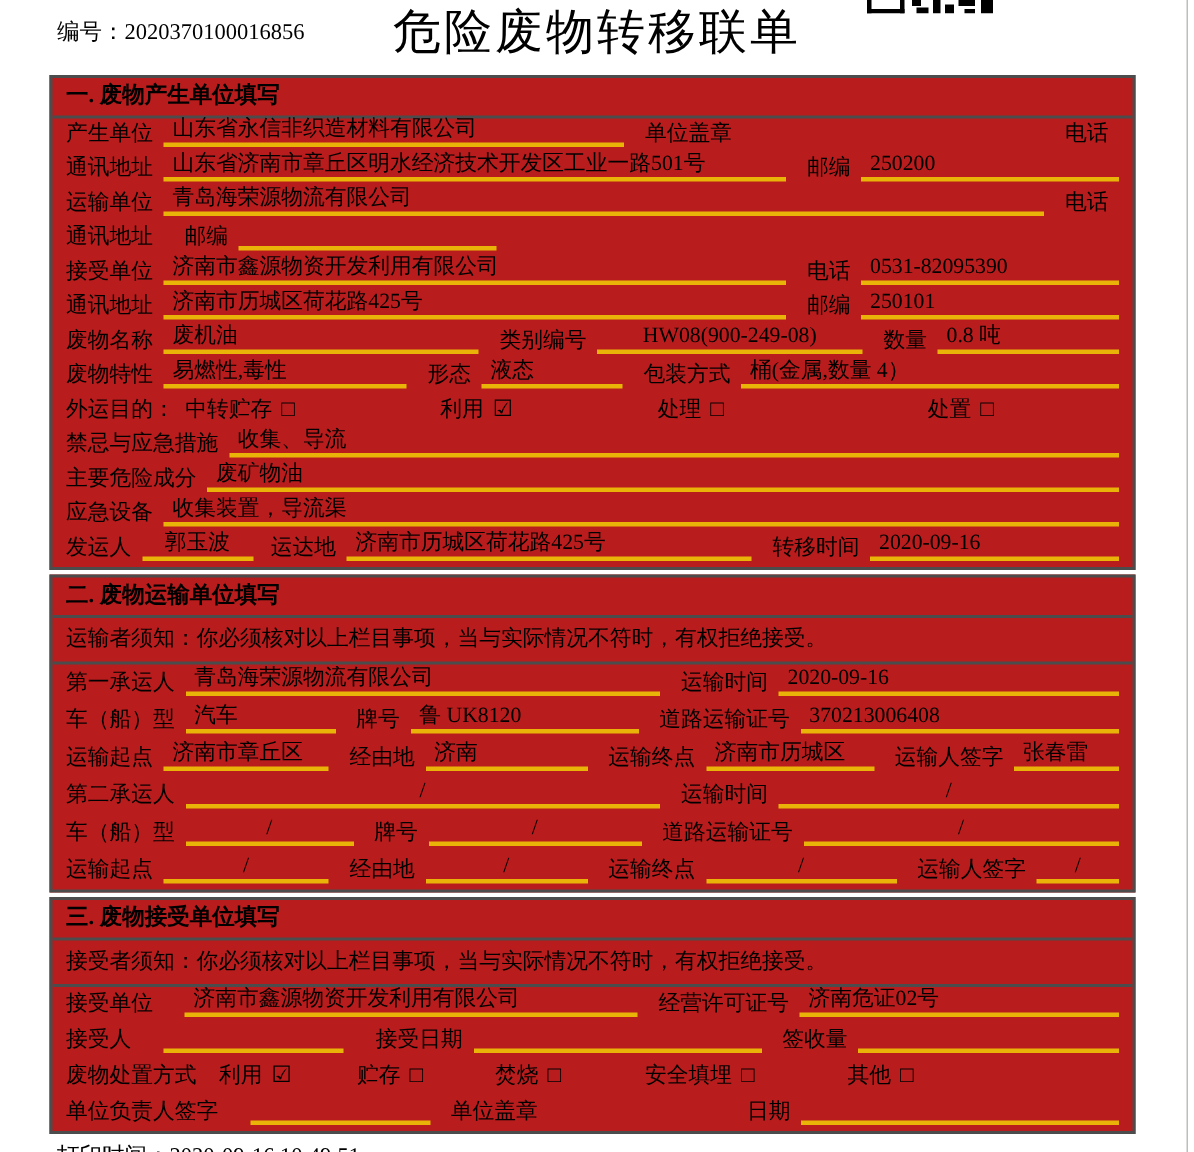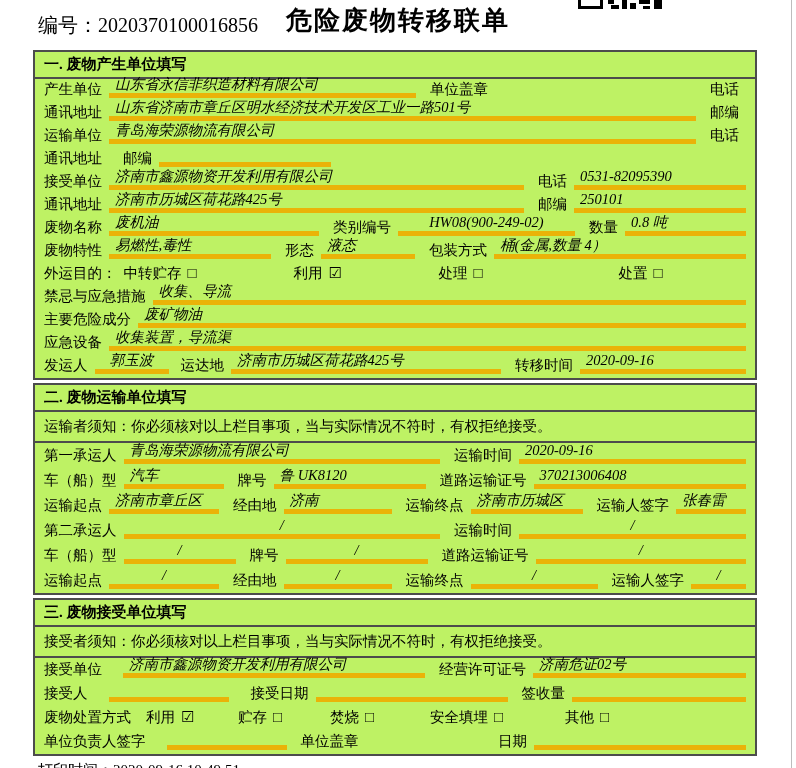--- a/index.html
+++ b/index.html
@@ -4,32 +4,32 @@
 <style>
   html,body{margin:0;padding:0;}
   body{
     width:796px;height:768px;position:relative;overflow:hidden;
     background:#ffffff;color:#000;
     font-family:"Liberation Serif","DejaVu Serif",serif;
   }
   .page-edge{position:absolute;top:0;bottom:0;right:4px;width:1px;background:#bdbdbd;}
   .qr-frag{position:absolute;top:0;left:578px;}
   .header{position:relative;height:44px;padding-top:6px;}
-  .serial{position:absolute;left:38px;top:12px;font-size:20px;white-space:nowrap;}
-  .doc-title{text-align:center;font-size:26px;font-weight:bold;margin:0;letter-spacing:2px;line-height:30px;}
+  .serial{position:absolute;left:38px;top:12px;font-size:15px;white-space:nowrap;}
+  .doc-title{text-align:center;font-size:32px;font-weight:normal;margin:0;letter-spacing:2px;line-height:30px;}
   .form{margin-left:33px;width:724px;}
-  .box{border:2px solid #4c4c4c;margin-bottom:3px;background:#bef264;box-sizing:border-box;}
+  .box{border:2px solid #4c4c4c;margin-bottom:3px;background:#b91c1c;box-sizing:border-box;}
   .sec-title{font-weight:bold;font-size:15px;padding:3px 9px 4px;border-bottom:2px solid #4c4c4c;line-height:18px;}
   .notice{font-size:14.5px;padding:5px 9px 6px;border-bottom:2px solid #4c4c4c;line-height:18px;}
   .row{display:flex;align-items:flex-end;padding:0 9px 4px;height:19px;font-size:14.5px;line-height:17px;white-space:nowrap;}
   .s1 .row{height:19px;}
   .s2 .row{height:21px;}
   .s3 .row{height:20px;}
   .lbl{margin-right:7px;flex:0 0 auto;}
-  .u{border-bottom:5px solid #eab308;padding:0 6px;flex:0 0 auto;overflow:hidden;font-style:italic;}
+  .u{border-bottom:3px solid #eab308;padding:0 6px;flex:0 0 auto;overflow:hidden;}
   .u.grow{flex:1 1 auto;}
   .u.ctr{text-align:center;}
   .sp{flex:1 1 auto;}
   .ml{margin-left:14px;}
   .opt{flex:0 0 auto;}
   .cb{font-size:15px;margin-left:6px;}
   .footer{margin:5px 0 0 38px;font-size:15px;}
 </style>
 </head>
 <body>
@@ -66,20 +66,21 @@
       <span class="u" style="width:295px">山东省永信非织造材料有限公司</span>
       <span class="lbl ml">单位盖章</span>
       <span class="sp"></span>
       <span class="lbl">电话</span>
     </div>
 
     <div class="row">
       <span class="lbl">通讯地址</span>
       <span class="u grow">山东省济南市章丘区明水经济技术开发区工业一路501号</span>
       <span class="lbl ml">邮编</span>
+      <span class="u" style="width:160px">250200</span>
     </div>
 
     <div class="row">
       <span class="lbl">运输单位</span>
       <span class="u grow">青岛海荣源物流有限公司</span>
       <span class="lbl ml">电话</span>
     </div>
 
     <div class="row">
       <span class="lbl">通讯地址</span>
@@ -98,21 +99,21 @@
       <span class="lbl">通讯地址</span>
       <span class="u grow">济南市历城区荷花路425号</span>
       <span class="lbl ml">邮编</span>
       <span class="u" style="width:160px">250101</span>
     </div>
 
     <div class="row">
       <span class="lbl">废物名称</span>
       <span class="u" style="width:198px">废机油</span>
       <span class="lbl ml">类别编号</span>
-      <span class="u ctr" style="width:165px">HW08(900-249-02)</span>
+      <span class="u ctr" style="width:165px">HW08(900-249-08)</span>
       <span class="lbl ml">数量</span>
       <span class="u grow">0.8 吨</span>
     </div>
 
     <div class="row">
       <span class="lbl">废物特性</span>
       <span class="u" style="width:150px">易燃性,毒性</span>
       <span class="lbl ml">形态</span>
       <span class="u" style="width:82px">液态</span>
       <span class="lbl ml">包装方式</span>

